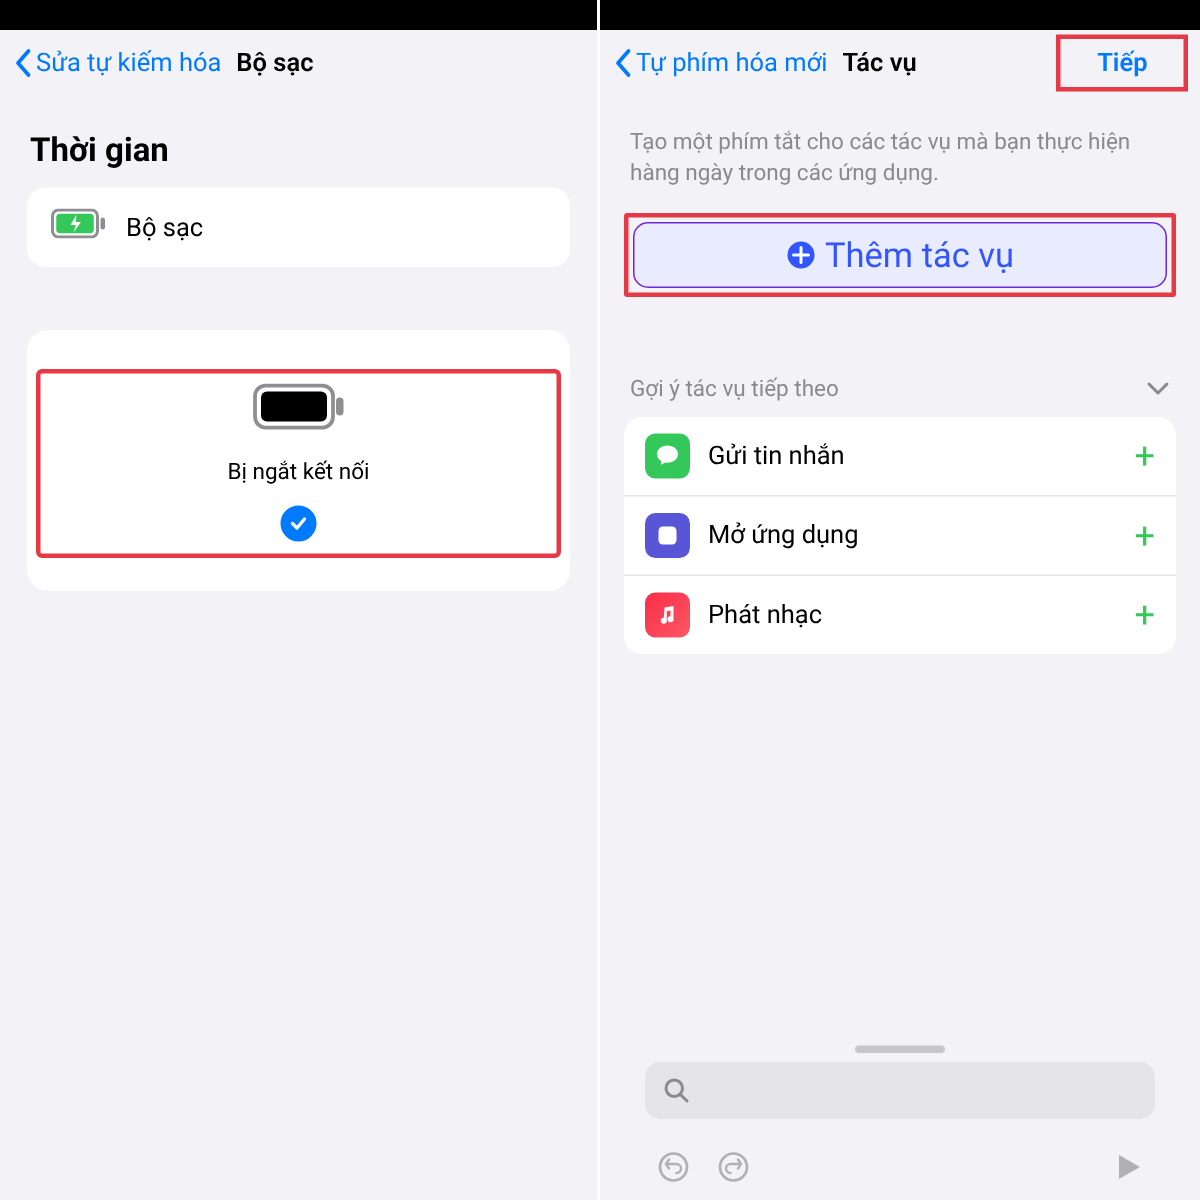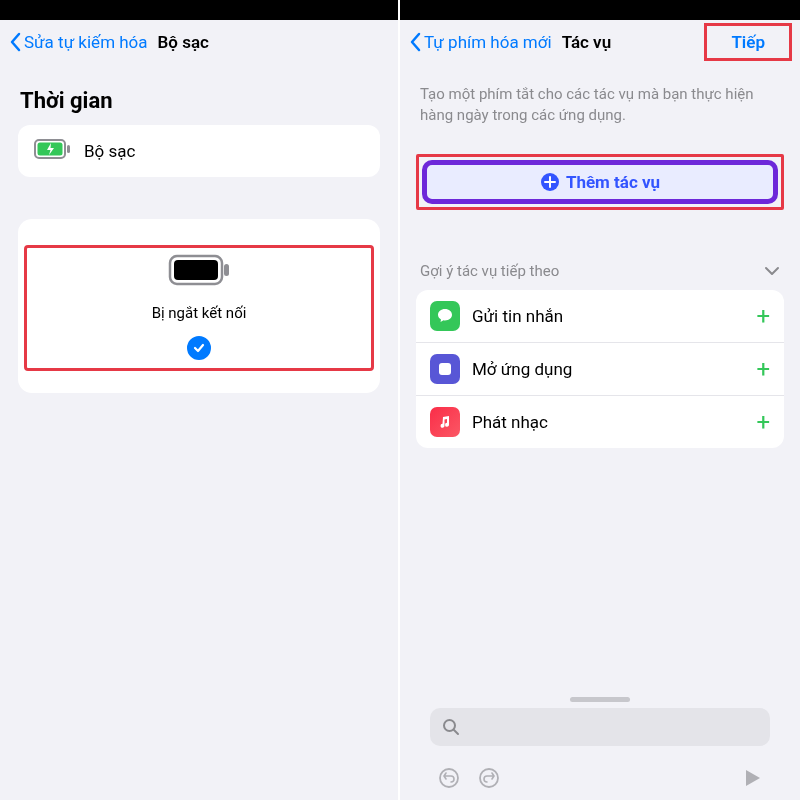--- a/index.html
+++ b/index.html
@@ -117,33 +117,33 @@
     background: #007aff;
     border-color:#007aff;
     display:flex;align-items:center;justify-content:center;
   }
   .radio.checked svg { display:block; }
   .choice.disconnected { border: 3px solid #e63946; border-radius: 4px; padding-top:6px; padding-bottom:8px;}
   .desc {
     font-size: 15px;
     color: #8a8a8e;
     line-height: 1.4;
-    margin: 20px 4px 28px;
+    margin: 20px 4px 16px;
   }
   .add-task {
     background: #e9ecff;
-    border: 5px solid #6d28d9;
+    border: 1px solid #6d28d9;
     border-radius: 10px;
     height: 44px;
     display:flex;
     align-items:center;
     justify-content:center;
     color:#3355ff;
-    font-size:17px;
-    font-weight:700;
+    font-size:23px;
+    font-weight:400;
     position:relative;
   }
   .add-task-wrap { border:3.5px solid #e63946; padding:3px; border-radius:2px; }
   .add-task .plus { margin-right:6px; display:flex; }
   .suggest-header {
     display:flex;align-items:center;justify-content:space-between;
     color:#8a8a8e; font-size:15px;
     margin: 52px 4px 10px;
   }
   .suggest-list {

